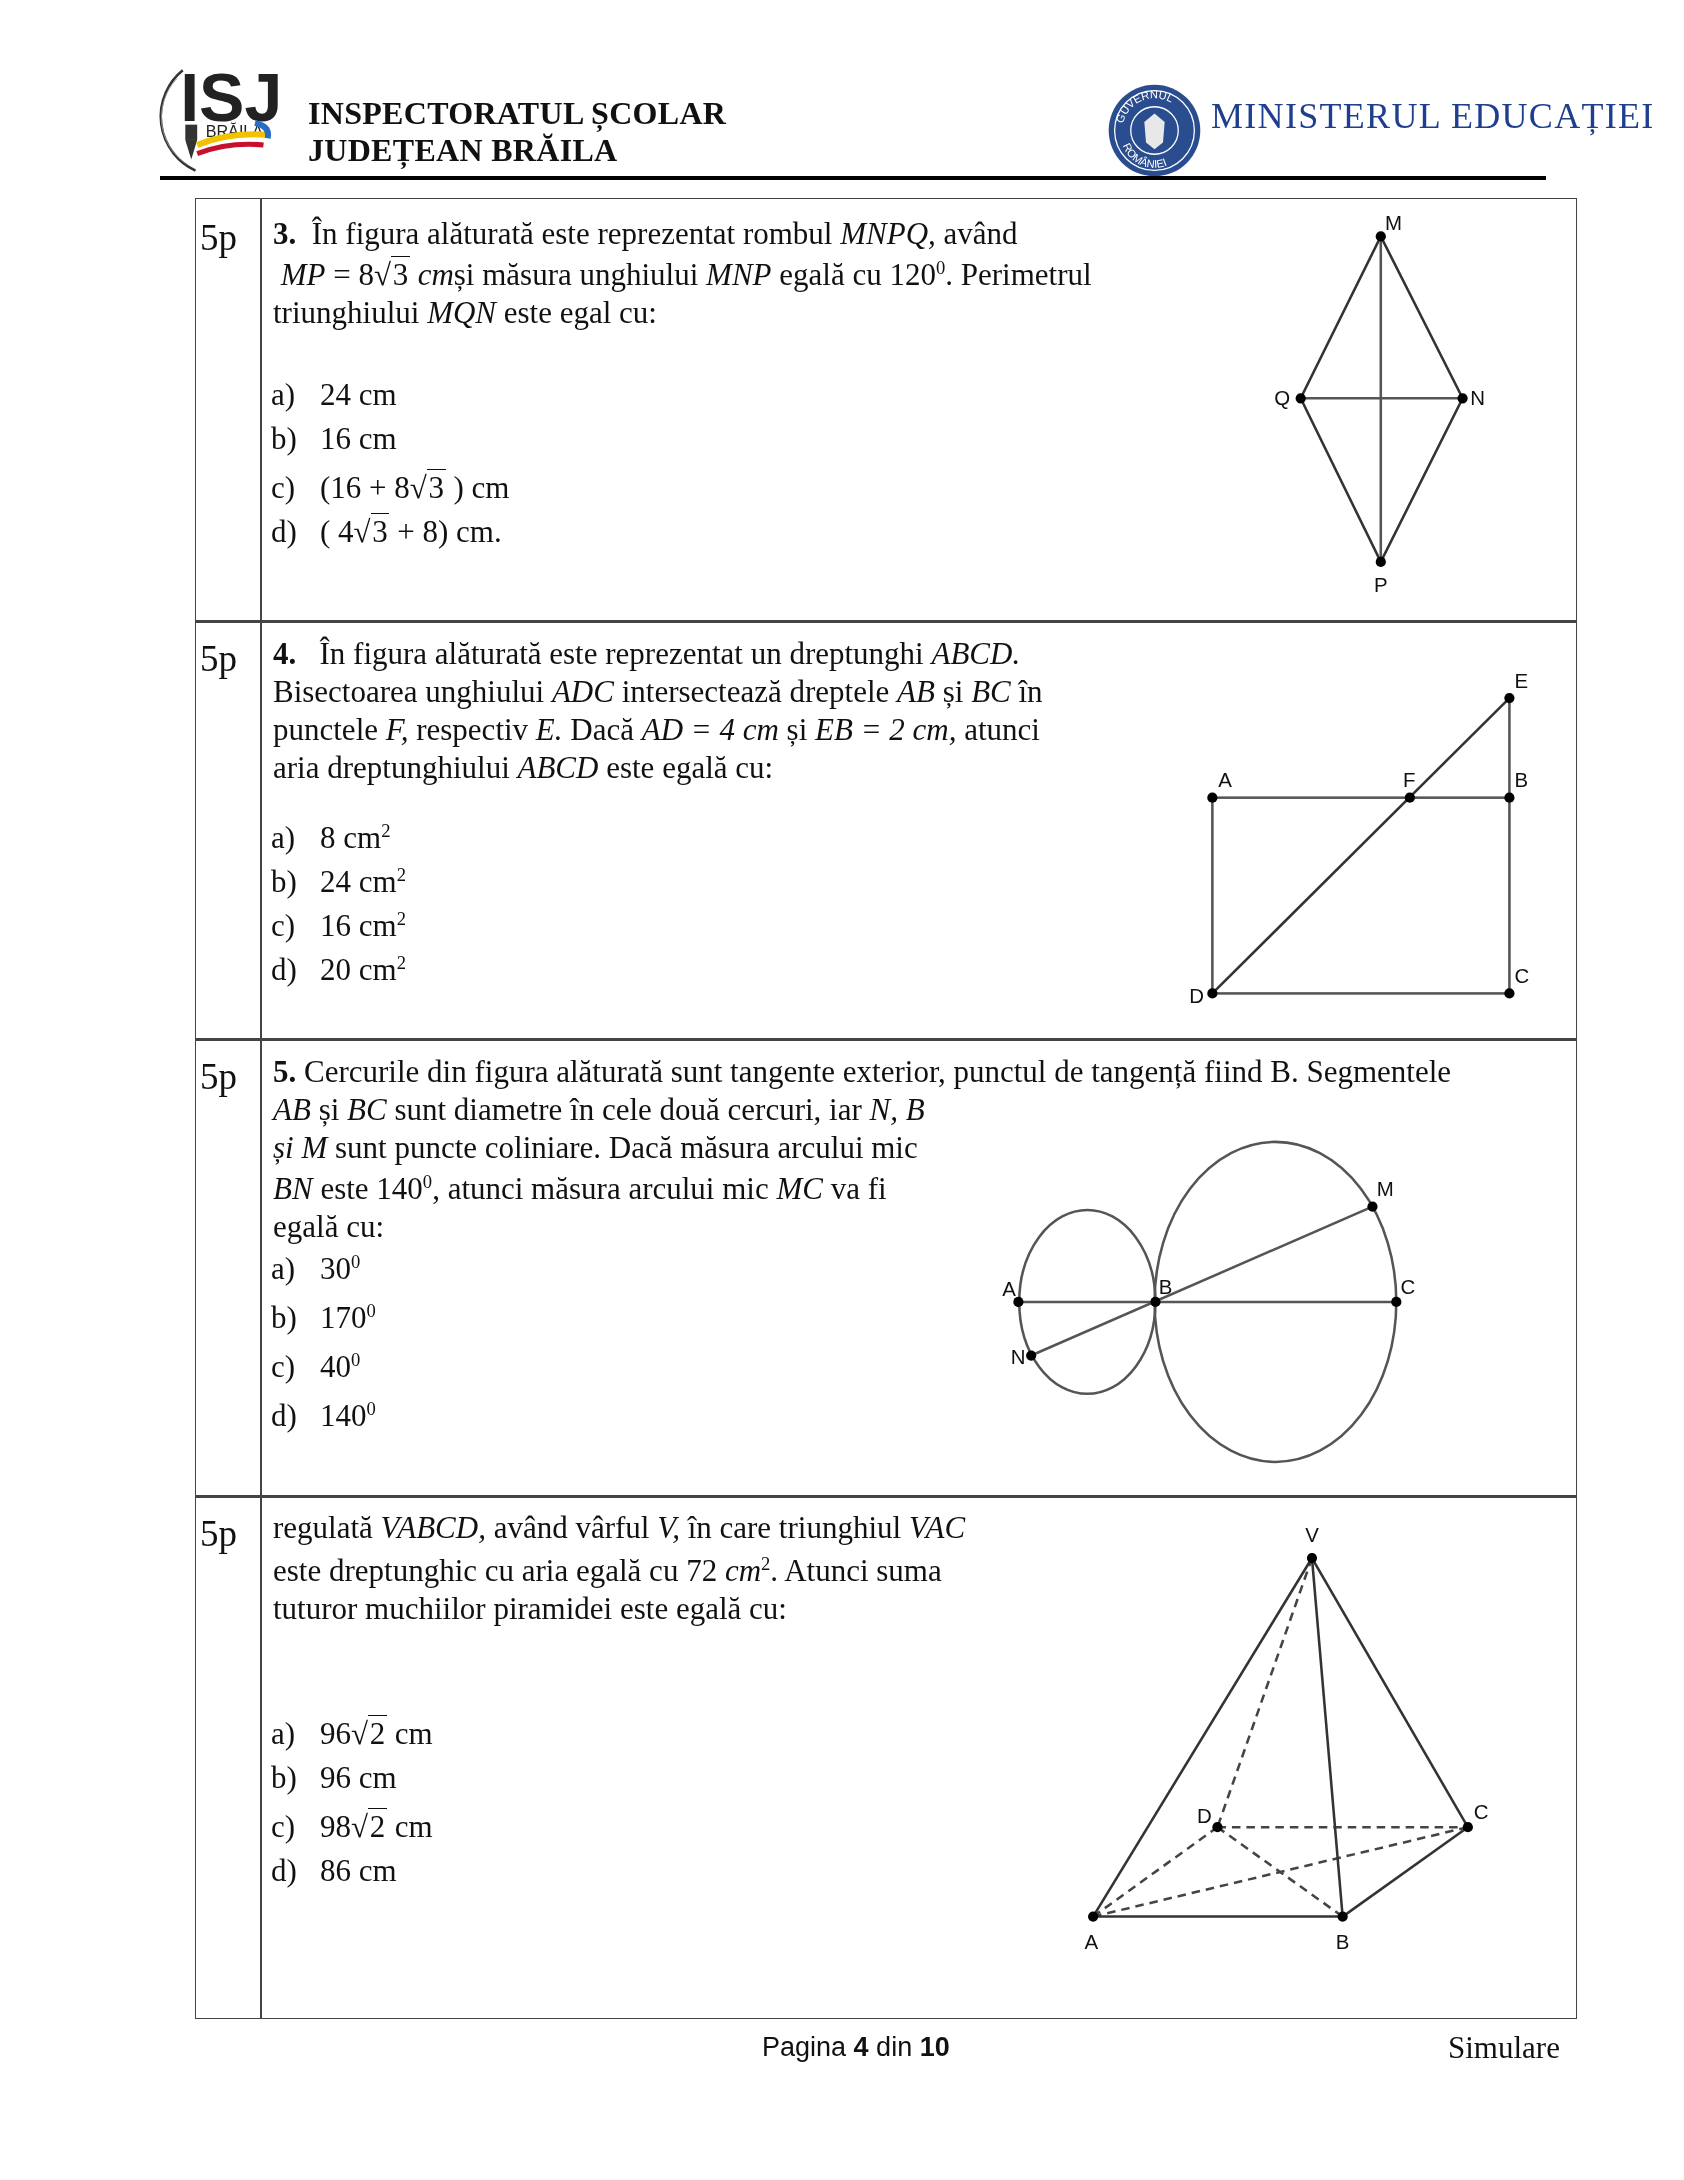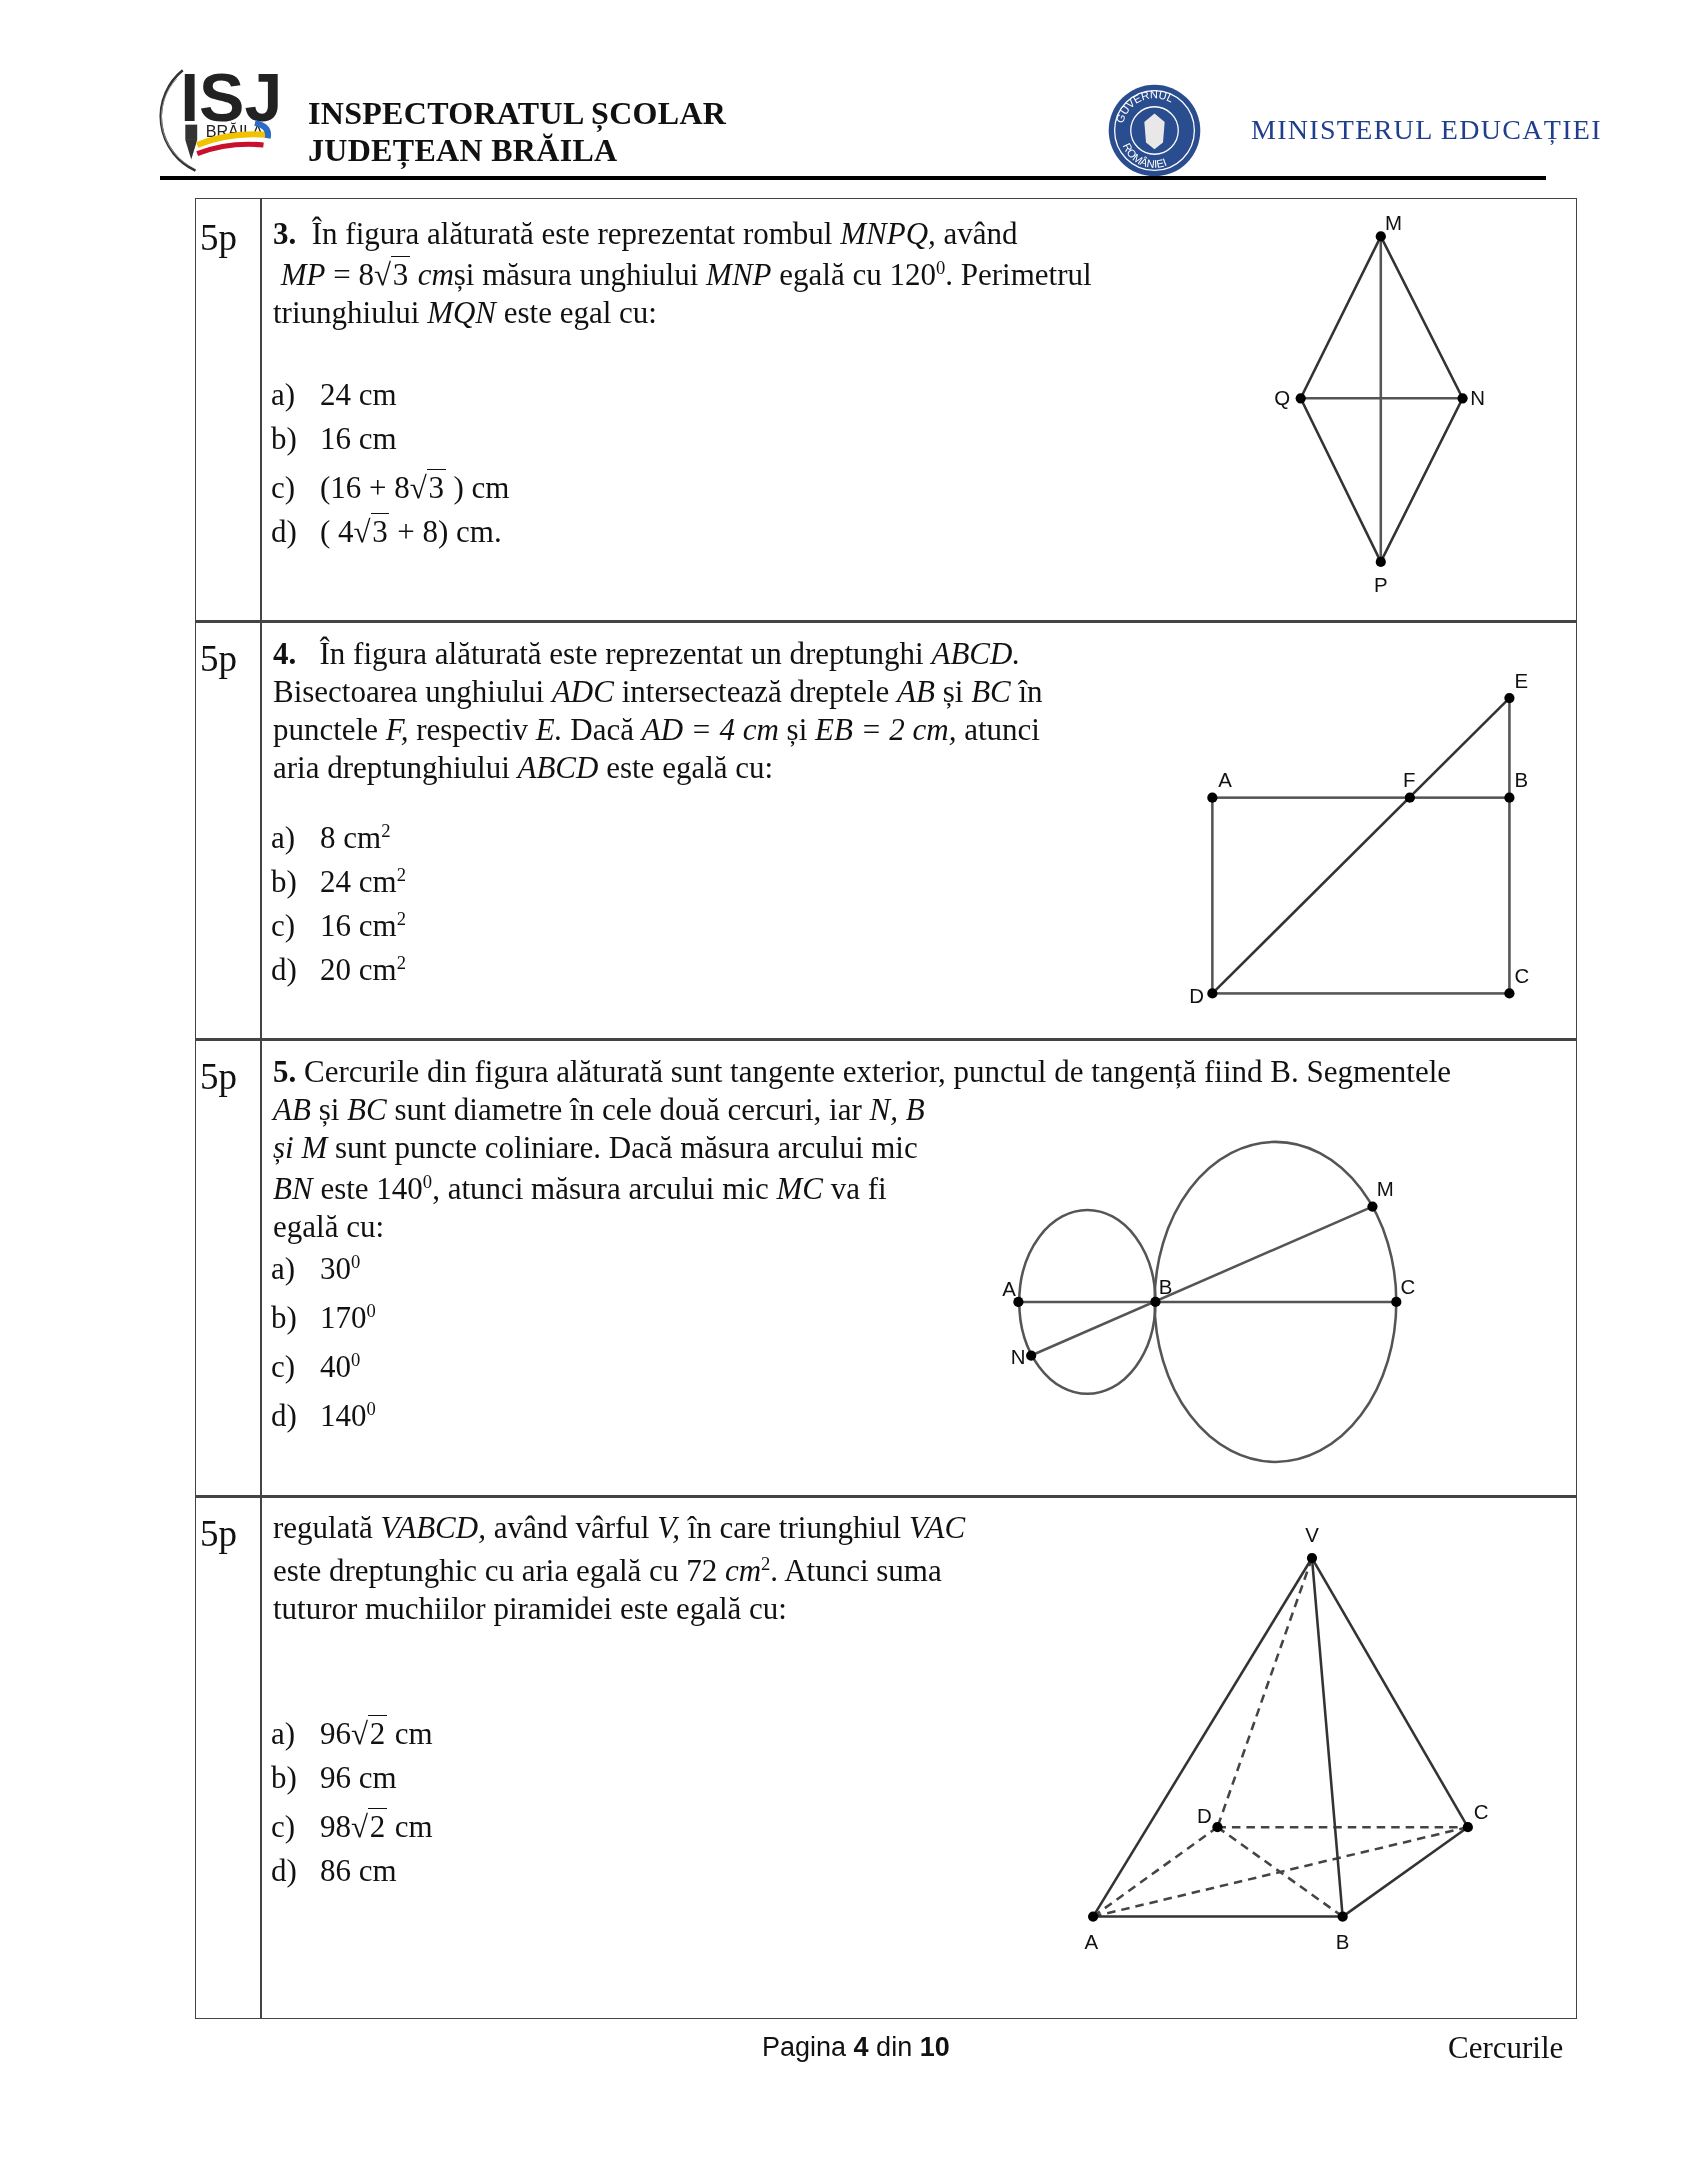--- a/index.html
+++ b/index.html
@@ -4,21 +4,21 @@
 <style>
   html, body { margin: 0; padding: 0; background: #ffffff; }
   body { width: 1685px; height: 2181px; position: relative; overflow: hidden;
          font-family: "Liberation Serif", "DejaVu Serif", serif; color: #111; }
   .abs { position: absolute; }
 
   
   #logo-isj { left: 136px; top: 53px; width: 170px; height: 128px; }
   .isj-title { left: 308px; top: 95px; font-size: 32px; font-weight: bold; line-height: 37px; letter-spacing: 0.3px; }
   #gov-seal { left: 1107px; top: 83px; width: 95px; height: 95px; }
-  .ministry { left: 1211px; top: 114px; font-size: 28px; color: #1f3e8e; letter-spacing: 1.3px; margin-left: 40px; }
+  .ministry { left: 1211px; top: 95px; font-size: 36px; color: #1f3e8e; letter-spacing: 1.3px; }
   .header-rule { left: 160px; top: 176px; width: 1386px; height: 4.3px; background: #000; }
 
   
   .tbl { left: 195px; top: 198px; width: 1382px; height: 1821px; border: 1.7px solid #444; box-sizing: border-box; }
   .col-div { left: 260px; top: 198px; width: 1.7px; height: 1821px; background: #444; }
   .row-div { left: 195px; width: 1382px; height: 2.6px; background: #444; }
 
   .pts { left: 200px; font-size: 37px; font-weight: normal; }
   .qtext { font-size: 31px; line-height: 38px; }
   .qtext b { font-weight: bold; }
@@ -198,14 +198,14 @@
   <circle class="fig-dot" cx="473" cy="385" r="6"></circle>
   <circle class="fig-dot" cx="179" cy="385" r="6"></circle>
   <text class="fig-lbl" x="282" y="50">V</text>
   <text class="fig-lbl" x="23" y="528">A</text>
   <text class="fig-lbl" x="318" y="528">B</text>
   <text class="fig-lbl" x="480" y="375">C</text>
   <text class="fig-lbl" x="155" y="380">D</text>
 </svg>
 
 <div class="abs footer-page"><span>Pagina </span><b>4</b><span> din </span><b>10</b></div>
-<div class="abs footer-right">Cercurile</div>
+<div class="abs footer-right">Simulare</div>
 
 
 </body></html>

